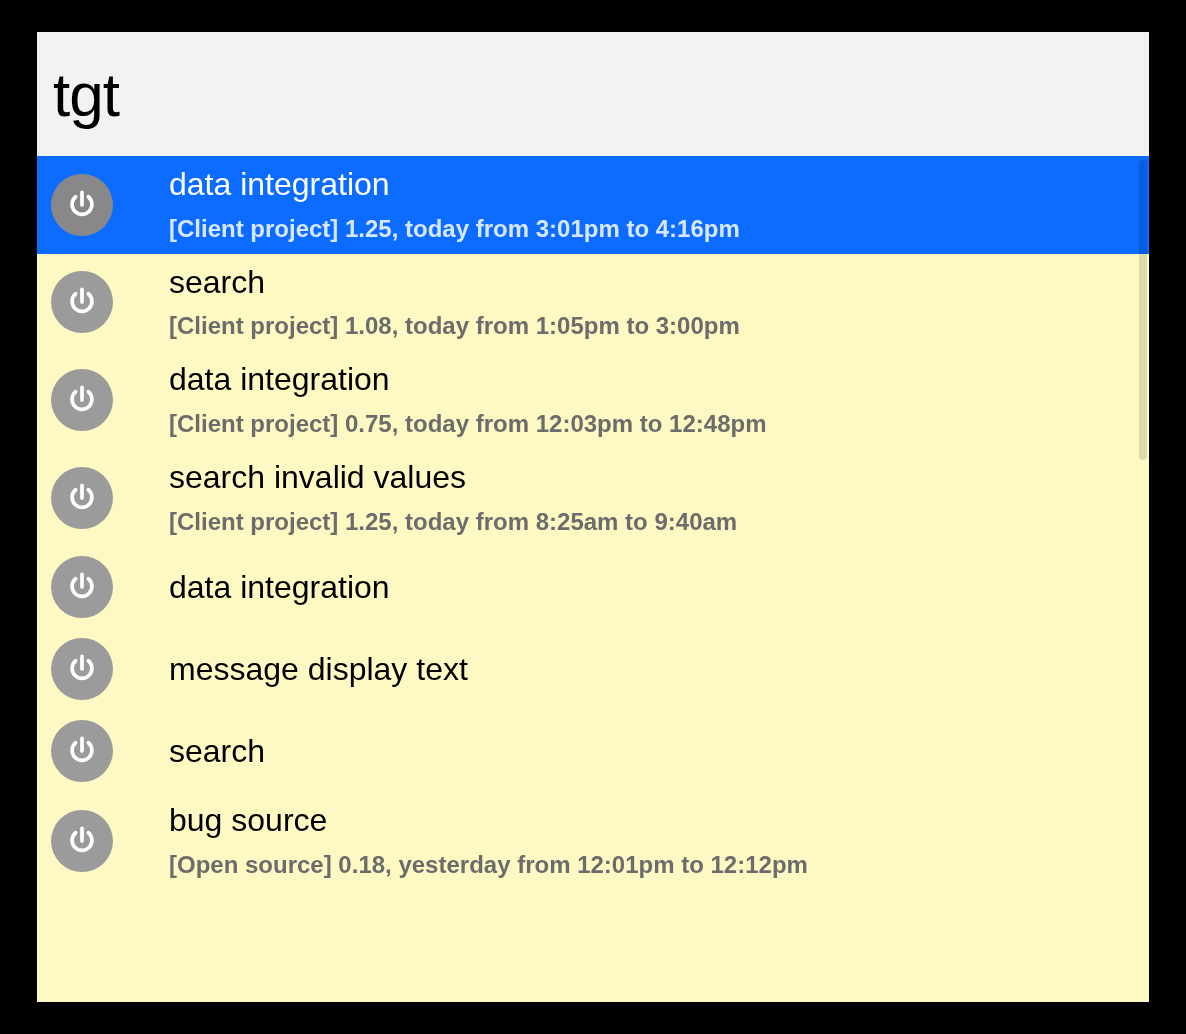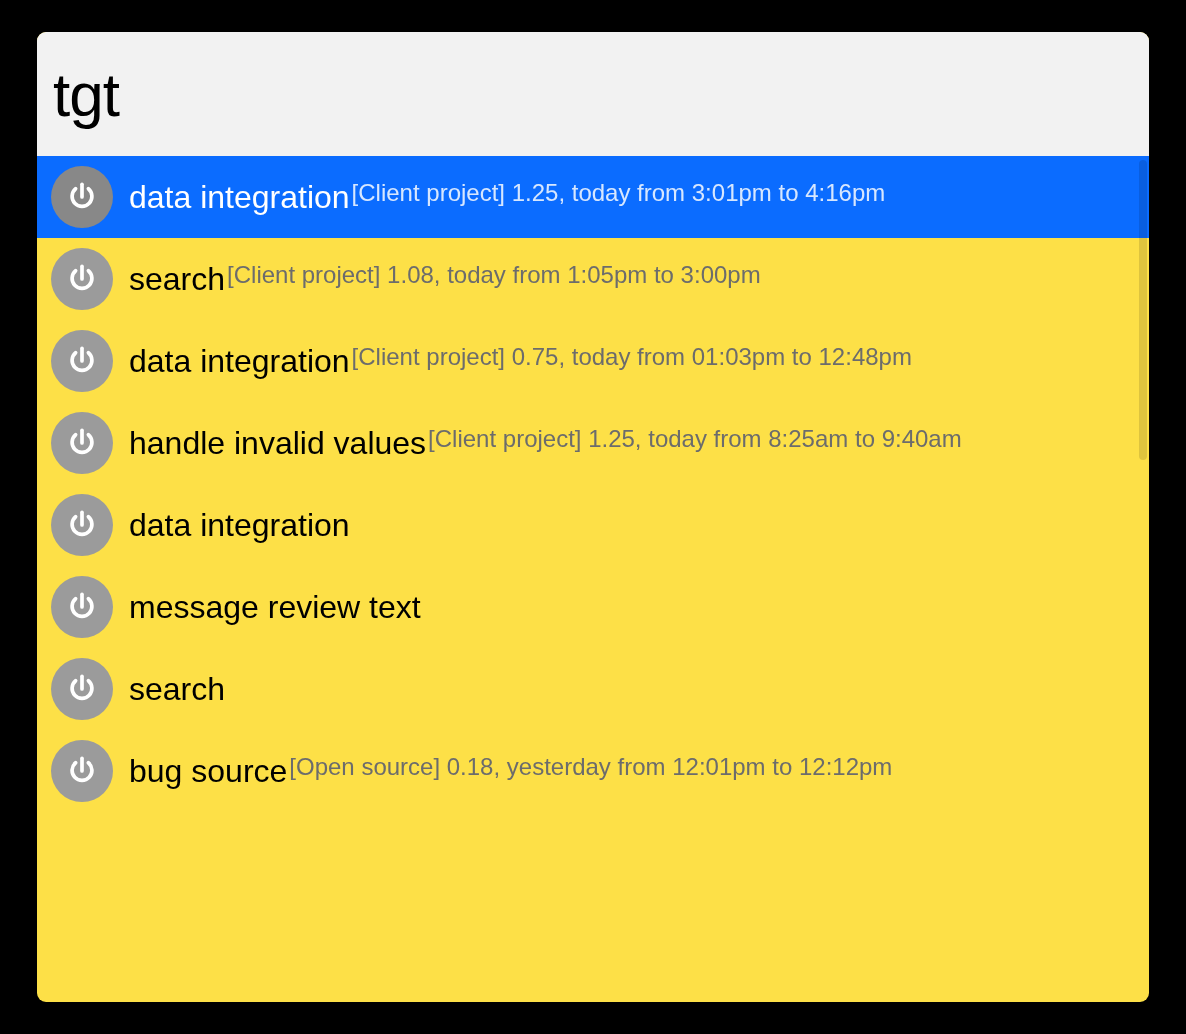--- a/index.html
+++ b/index.html
@@ -10,22 +10,22 @@
     body {
       background: #000;
       font-family: -apple-system, BlinkMacSystemFont, "Helvetica Neue", Helvetica, Arial, sans-serif;
       display: flex;
       align-items: center;
       justify-content: center;
       min-height: 1034px;
       width: 1186px;
     }
     .window {
-      background: #fde047;
-      border-radius: 9px;
+      background: #fef9c3;
+      border-radius: 0;
       width: 1112px;
       height: 970px;
       overflow: hidden;
       position: relative;
       box-shadow: 0 10px 40px rgba(0,0,0,0.5);
     }
     .search-area {
       background: #f2f2f2;
       padding: 18px 16px;
       height: 124px;
@@ -76,33 +76,34 @@
       align-items: center;
       justify-content: center;
       flex-shrink: 0;
     }
     .icon-circle svg {
       width: 34px;
       height: 34px;
     }
     .text-block {
       display: flex;
-      flex-direction: row;
-      gap: 2px;
+      flex-direction: column;
+      gap: 12px;
+      margin-left: 40px;
     }
     .title {
       font-size: 32px;
       color: #000;
       font-weight: 400;
       line-height: 1.15;
     }
     .subtitle {
       font-size: 24px;
       color: #6c6c6c;
-      font-weight: 400;
+      font-weight: 700;
       line-height: 1.2;
     }
     
     .scrollbar-track {
       position: absolute;
       right: 2px;
       top: 128px;
       width: 8px;
       height: 300px;
       background: rgba(0,0,0,0.12);
@@ -143,32 +144,32 @@
       </div>
       <div class="result-item">
         <div class="icon-circle">
           <svg viewBox="0 0 24 24" fill="none" stroke="#fff" stroke-width="2.6" stroke-linecap="round">
             <path d="M7.5 6.2 A 7 7 0 1 0 16.5 6.2"></path>
             <line x1="12" y1="3" x2="12" y2="12"></line>
           </svg>
         </div>
         <div class="text-block">
           <div class="title">data integration</div>
-          <div class="subtitle">[Client project] 0.75, today from 01:03pm to 12:48pm</div>
-        </div>
-      </div>
-      <div class="result-item">
-        <div class="icon-circle">
-          <svg viewBox="0 0 24 24" fill="none" stroke="#fff" stroke-width="2.6" stroke-linecap="round">
-            <path d="M7.5 6.2 A 7 7 0 1 0 16.5 6.2"></path>
-            <line x1="12" y1="3" x2="12" y2="12"></line>
-          </svg>
-        </div>
-        <div class="text-block">
-          <div class="title">handle invalid values</div>
+          <div class="subtitle">[Client project] 0.75, today from 12:03pm to 12:48pm</div>
+        </div>
+      </div>
+      <div class="result-item">
+        <div class="icon-circle">
+          <svg viewBox="0 0 24 24" fill="none" stroke="#fff" stroke-width="2.6" stroke-linecap="round">
+            <path d="M7.5 6.2 A 7 7 0 1 0 16.5 6.2"></path>
+            <line x1="12" y1="3" x2="12" y2="12"></line>
+          </svg>
+        </div>
+        <div class="text-block">
+          <div class="title">search invalid values</div>
           <div class="subtitle">[Client project] 1.25, today from 8:25am to 9:40am</div>
         </div>
       </div>
       <div class="result-item">
         <div class="icon-circle">
           <svg viewBox="0 0 24 24" fill="none" stroke="#fff" stroke-width="2.6" stroke-linecap="round">
             <path d="M7.5 6.2 A 7 7 0 1 0 16.5 6.2"></path>
             <line x1="12" y1="3" x2="12" y2="12"></line>
           </svg>
         </div>
@@ -177,21 +178,21 @@
         </div>
       </div>
       <div class="result-item">
         <div class="icon-circle">
           <svg viewBox="0 0 24 24" fill="none" stroke="#fff" stroke-width="2.6" stroke-linecap="round">
             <path d="M7.5 6.2 A 7 7 0 1 0 16.5 6.2"></path>
             <line x1="12" y1="3" x2="12" y2="12"></line>
           </svg>
         </div>
         <div class="text-block">
-          <div class="title">message review text</div>
+          <div class="title">message display text</div>
         </div>
       </div>
       <div class="result-item">
         <div class="icon-circle">
           <svg viewBox="0 0 24 24" fill="none" stroke="#fff" stroke-width="2.6" stroke-linecap="round">
             <path d="M7.5 6.2 A 7 7 0 1 0 16.5 6.2"></path>
             <line x1="12" y1="3" x2="12" y2="12"></line>
           </svg>
         </div>
         <div class="text-block">

